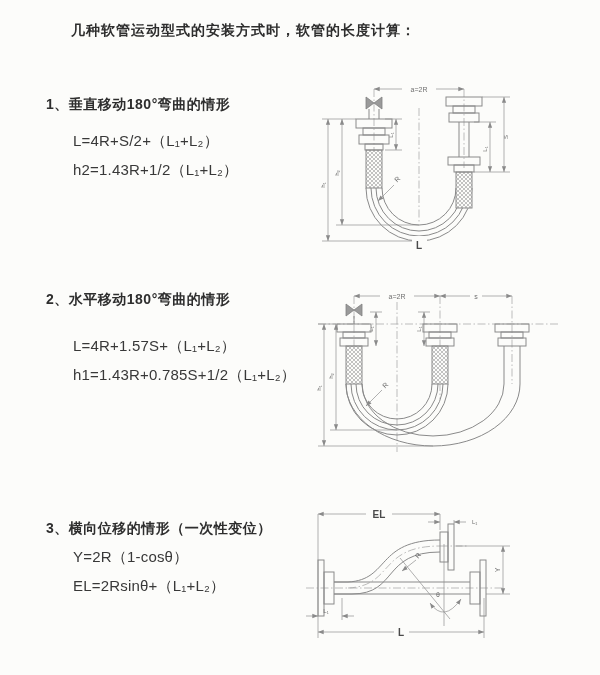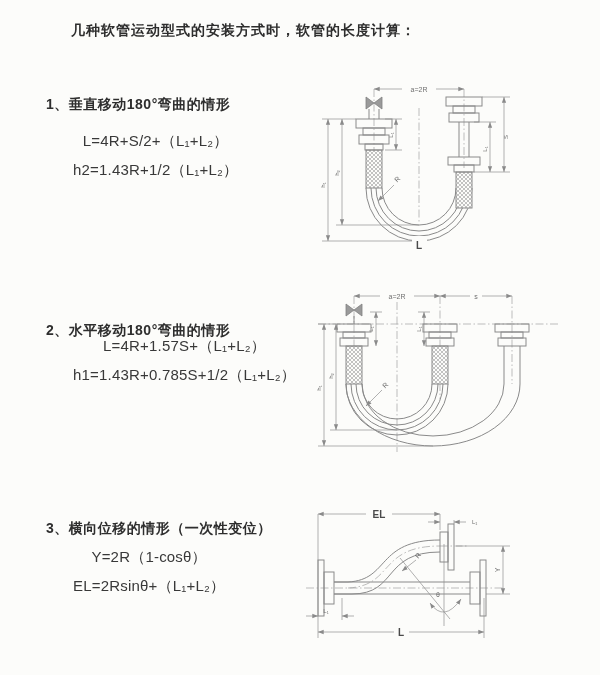--- a/index.html
+++ b/index.html
@@ -11,21 +11,21 @@
   }
   .page-title{
     position:absolute;left:35px;top:22px;
     font-size:14px;font-weight:bold;letter-spacing:1px;color:#2e2e2e;margin-left:36px;
   }
   .section-heading{
     position:absolute;left:46px;
     font-size:14px;font-weight:bold;letter-spacing:0.5px;color:#2e2e2e;
     white-space:nowrap;
   }
-  .formula-block{position:absolute;left:73px;text-align:center;}
+  .formula-block{position:absolute;left:73px;}
   .formula-line{
     font-size:15px;line-height:29px;height:29px;color:#383838;
     letter-spacing:0.2px;white-space:nowrap;
   }
   .diagram{position:absolute;}
   svg text{font-family:"Liberation Sans","DejaVu Sans",sans-serif;}
   .dimtxt{fill:#6f6f6f;font-size:7px;}
   .dimtxt-sm{fill:#6f6f6f;font-size:6px;}
   .biglabel{fill:#4a4a4a;font-size:10px;font-weight:bold;}
   .dline{stroke:#8f8f8f;stroke-width:0.7;fill:none;}
@@ -48,21 +48,21 @@
 </svg>
 
 <div class="page-title">几种软管运动型式的安装方式时，软管的长度计算：</div>
 
 <div class="section-heading" style="top:96px">1、垂直移动180°弯曲的情形</div>
 <div class="formula-block" style="top:126px">
   <div class="formula-line">L=4R+S/2+（L₁+L₂）</div>
   <div class="formula-line">h2=1.43R+1/2（L₁+L₂）</div>
 </div>
 
-<div class="section-heading" style="top:322px">2、水平移动180°弯曲的情形</div>
+<div class="section-heading" style="top:291px">2、水平移动180°弯曲的情形</div>
 <div class="formula-block" style="top:331px">
   <div class="formula-line">L=4R+1.57S+（L₁+L₂）</div>
   <div class="formula-line">h1=1.43R+0.785S+1/2（L₁+L₂）</div>
 </div>
 
 <div class="section-heading" style="top:520px">3、横向位移的情形（一次性变位）</div>
 <div class="formula-block" style="top:542px">
   <div class="formula-line">Y=2R（1-cosθ）</div>
   <div class="formula-line">EL=2Rsinθ+（L₁+L₂）</div>
 </div>

